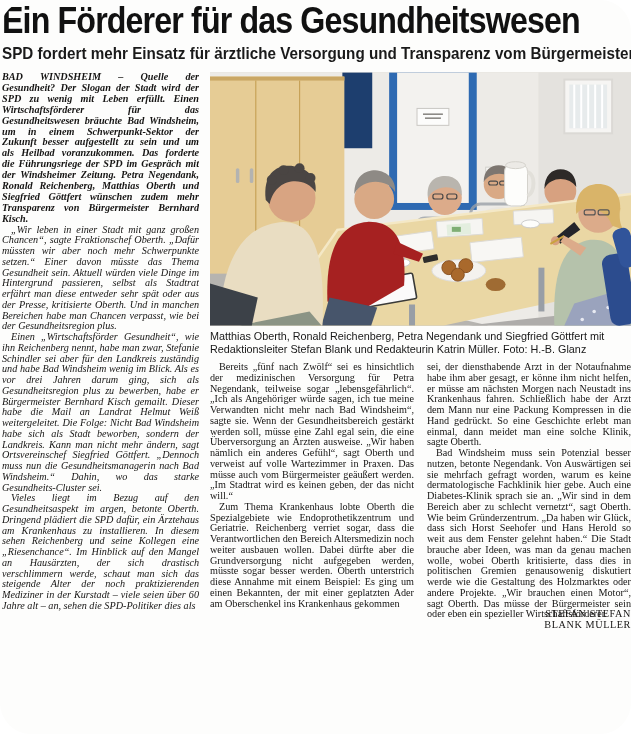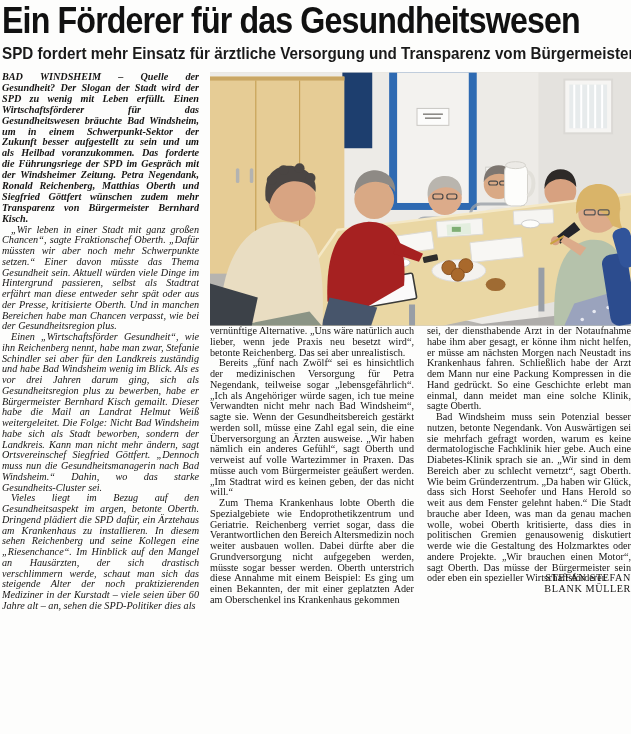--- a/index.html
+++ b/index.html
@@ -2,20 +2,21 @@
 <html lang="de"><head>
 <meta charset="utf-8">
 <style>
   * { margin:0; padding:0; box-sizing:border-box; }
   html,body { background:#ffffff; }
   .page {
     position:relative; width:631px; height:734px; overflow:hidden;
     background:#fdfdfc; color:#151413;
     font-family:"Liberation Serif", serif;
     padding:2px 0 0 2px;
+    border-radius:31px;
   }
   .headline {
     font-family:"Liberation Sans", sans-serif;
     font-weight:bold; font-size:37px; line-height:38px;
     letter-spacing:-1px; white-space:nowrap;
     transform:scaleX(.87); transform-origin:0 0; color:#111;
   }
   .subheadline {
     font-family:"Liberation Sans", sans-serif;
     font-size:17px; line-height:18px; white-space:nowrap;
@@ -211,25 +212,25 @@
                 <circle cx="400" cy="236" r="1.8"></circle>
                 <circle cx="408" cy="248" r="1.8"></circle>
                 <circle cx="374" cy="248" r="1.8"></circle>
               </g>
           </g>
           <rect x="398" y="182" width="26" height="72" rx="9" fill="#2c4c8e" transform="rotate(-9 411 218)"></rect>
           <rect x="408" y="156" width="18" height="40" rx="7" fill="#31549a" transform="rotate(-16 417 176)"></rect>
         </svg>
       </figure>
 
+      <p class="caption">Matthias Oberth, Ronald Reichenberg, Petra Negendank und Siegfried Göttfert mit Redaktionsleiter Stefan Blank und Redakteurin Katrin Müller. Foto: H.-B. Glanz</p>
 
       <div class="cols23">
 
         <div class="c23">
-          <p class="bp noindent">vernünftige Alternative. „Uns wäre natürlich auch lieber, wenn jede Praxis neu besetzt wird“, betonte Reichenberg. Das sei aber unrealistisch.</p>
           <p class="bp">Bereits „fünf nach Zwölf“ sei es hinsichtlich der medizinischen Versorgung für Petra Negendank, teilweise sogar „lebensgefährlich“. „Ich als Angehöriger würde sagen, ich tue meine Verwandten nicht mehr nach Bad Windsheim“, sagte sie. Wenn der Gesundheitsbereich gestärkt werden soll, müsse eine Zahl egal sein, die eine Überversorgung an Ärzten ausweise. „Wir haben nämlich ein anderes Gefühl“, sagt Oberth und verweist auf volle Wartezimmer in Praxen. Das müsse auch vom Bürgermeister geäußert werden. „Im Stadtrat wird es keinen geben, der das nicht will.“</p>
           <p class="bp">Zum Thema Krankenhaus lobte Oberth die Spezialgebiete wie Endoprothetikzentrum und Geriatrie. Reichenberg verriet sogar, dass die Verantwortlichen den Bereich Altersmedizin noch weiter ausbauen wollen. Dabei dürfte aber die Grundversorgung nicht aufgegeben werden, müsste sogar besser werden. Oberth unterstrich diese Annahme mit einem Beispiel: Es ging um einen Bekannten, der mit einer geplatzten Ader am Oberschenkel ins Krankenhaus gekommen</p>
         </div>
 
         <div class="c23">
           <p class="bp noindent">sei, der diensthabende Arzt in der Notaufnahme habe ihm aber gesagt, er könne ihm nicht helfen, er müsse am nächsten Morgen nach Neustadt ins Krankenhaus fahren. Schließlich habe der Arzt dem Mann nur eine Packung Kompressen in die Hand gedrückt. So eine Geschichte erlebt man einmal, dann meidet man eine solche Klinik, sagte Oberth.</p>
           <p class="bp">Bad Windsheim muss sein Potenzial besser nutzen, betonte Negendank. Von Auswärtigen sei sie mehrfach gefragt worden, warum es keine dermatologische Fachklinik hier gebe. Auch eine Diabetes-Klinik sprach sie an. „Wir sind in dem Bereich aber zu schlecht vernetzt“, sagt Oberth. Wie beim Gründerzentrum. „Da haben wir Glück, dass sich Horst Seehofer und Hans Herold so weit aus dem Fenster gelehnt haben.“ Die Stadt brauche aber Ideen, was man da genau machen wolle, wobei Oberth kritisierte, dass dies in politischen Gremien genausowenig diskutiert werde wie die Gestaltung des Holzmarktes oder andere Projekte. „Wir brauchen einen Motor“, sagt Oberth. Das müsse der Bürgermeister sein oder eben ein spezieller Wirtschaftsförderer.</p>
           <div class="authors">
             <div>STEFAN STEFAN</div>
             <div>BLANK MÜLLER</div>

